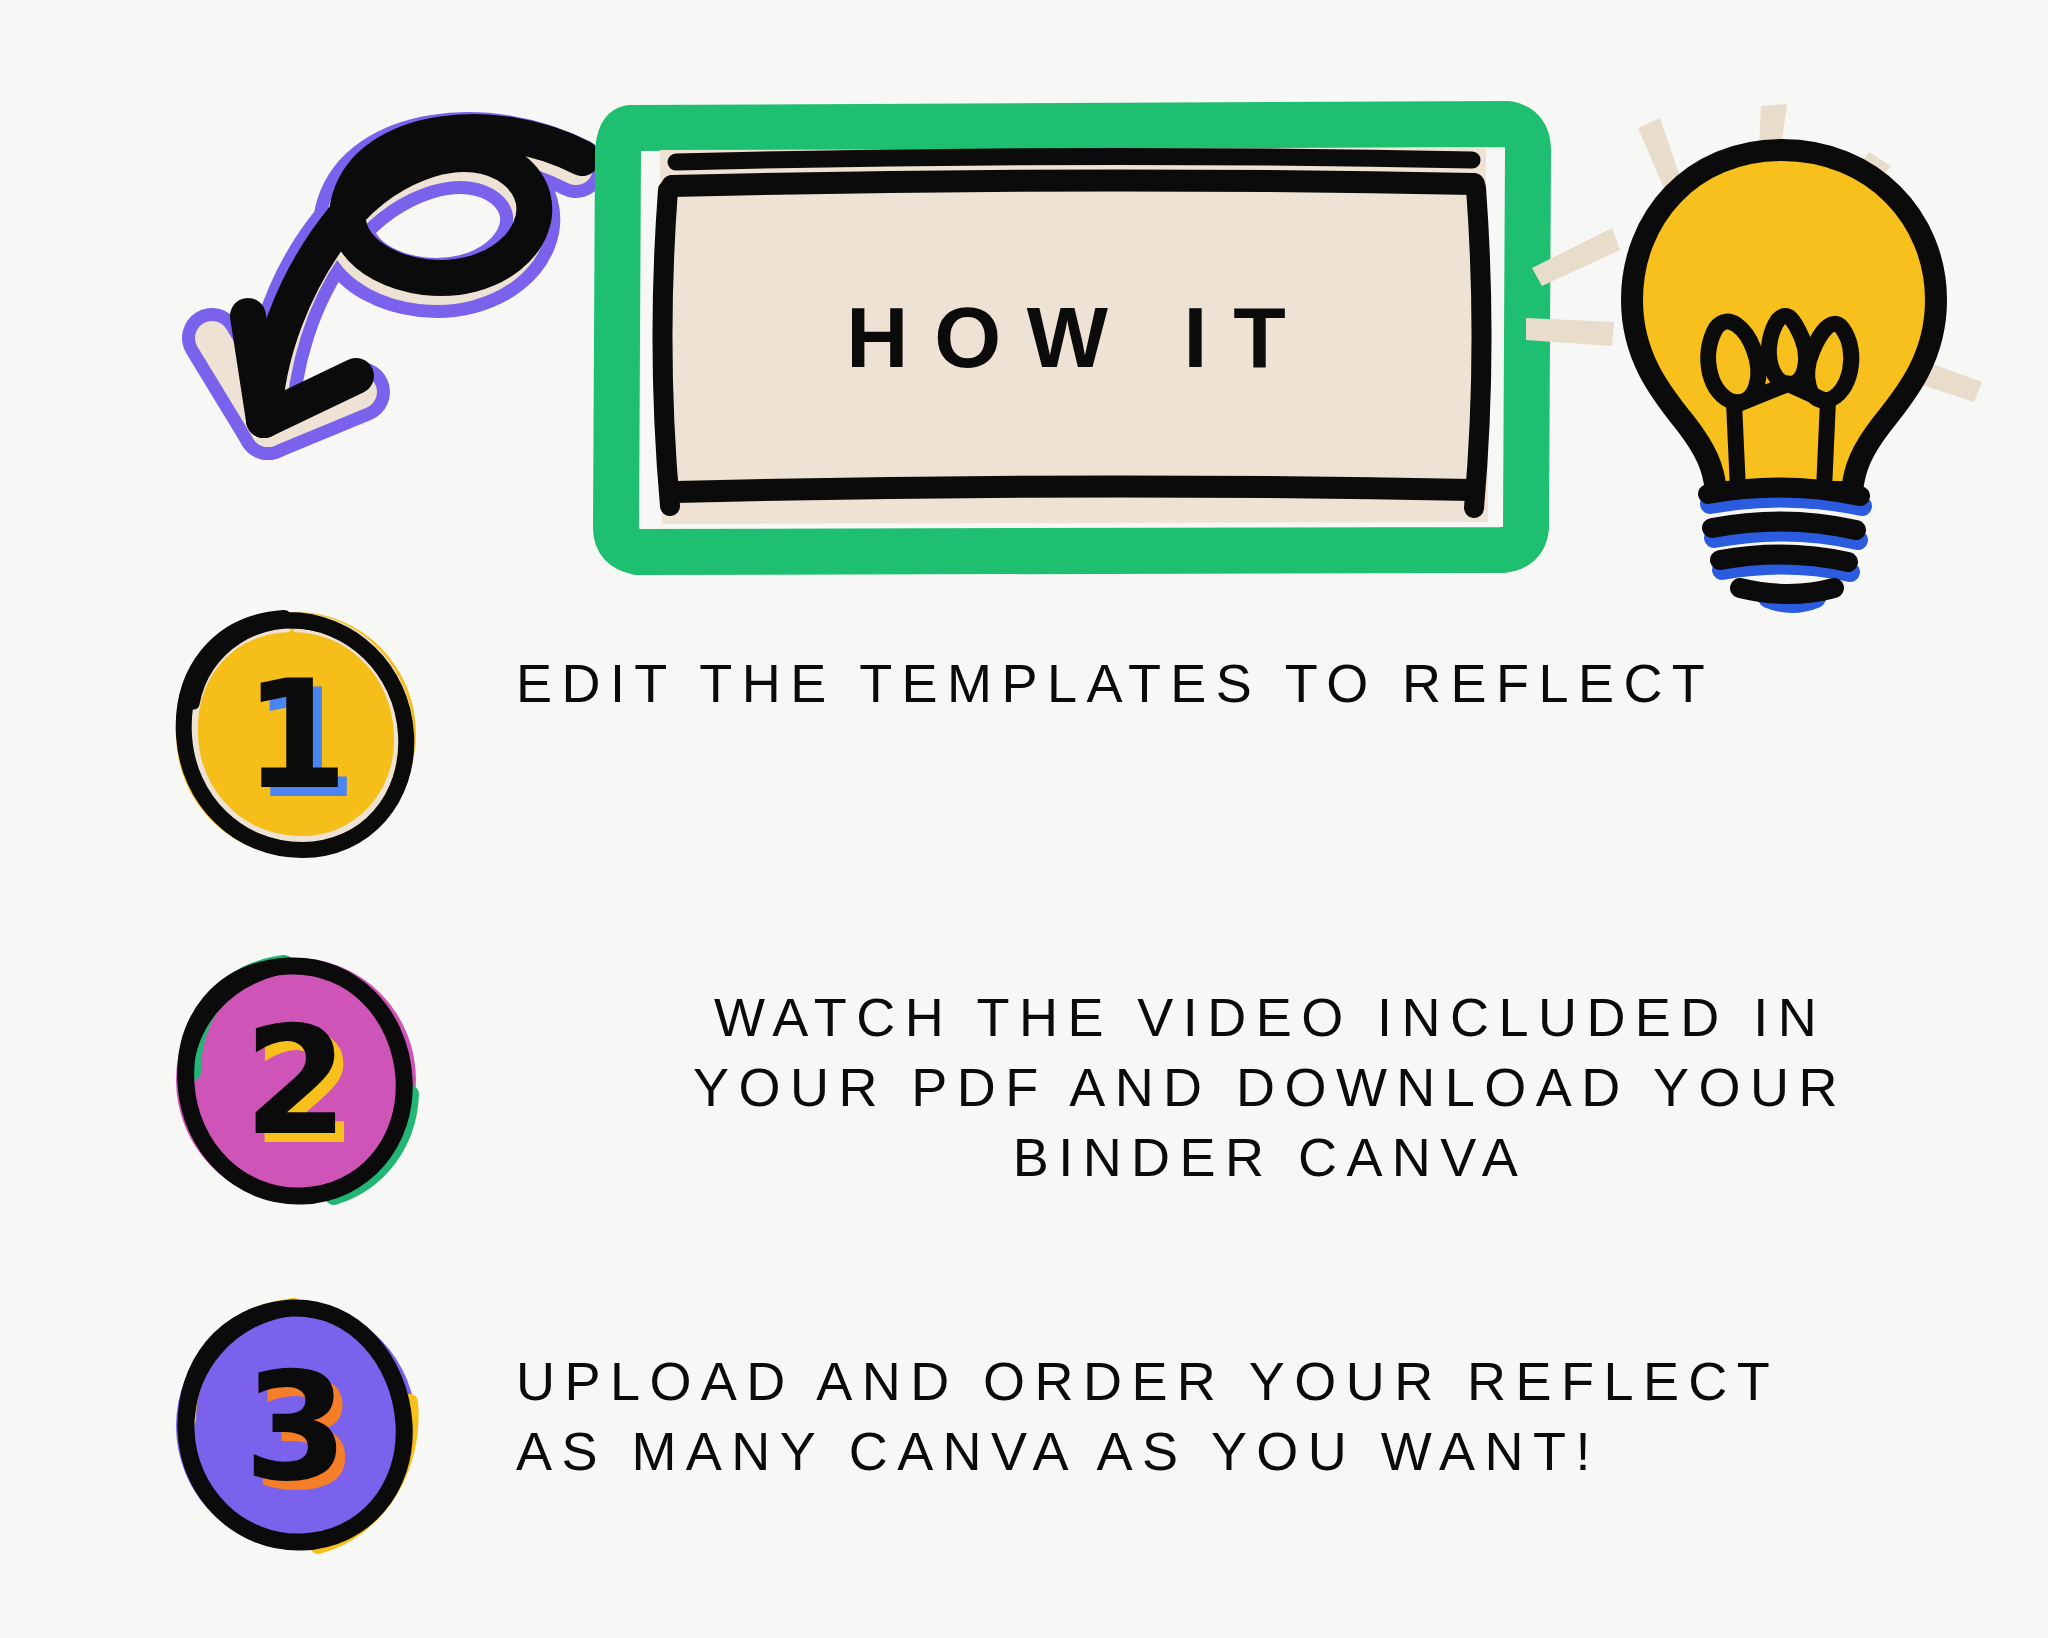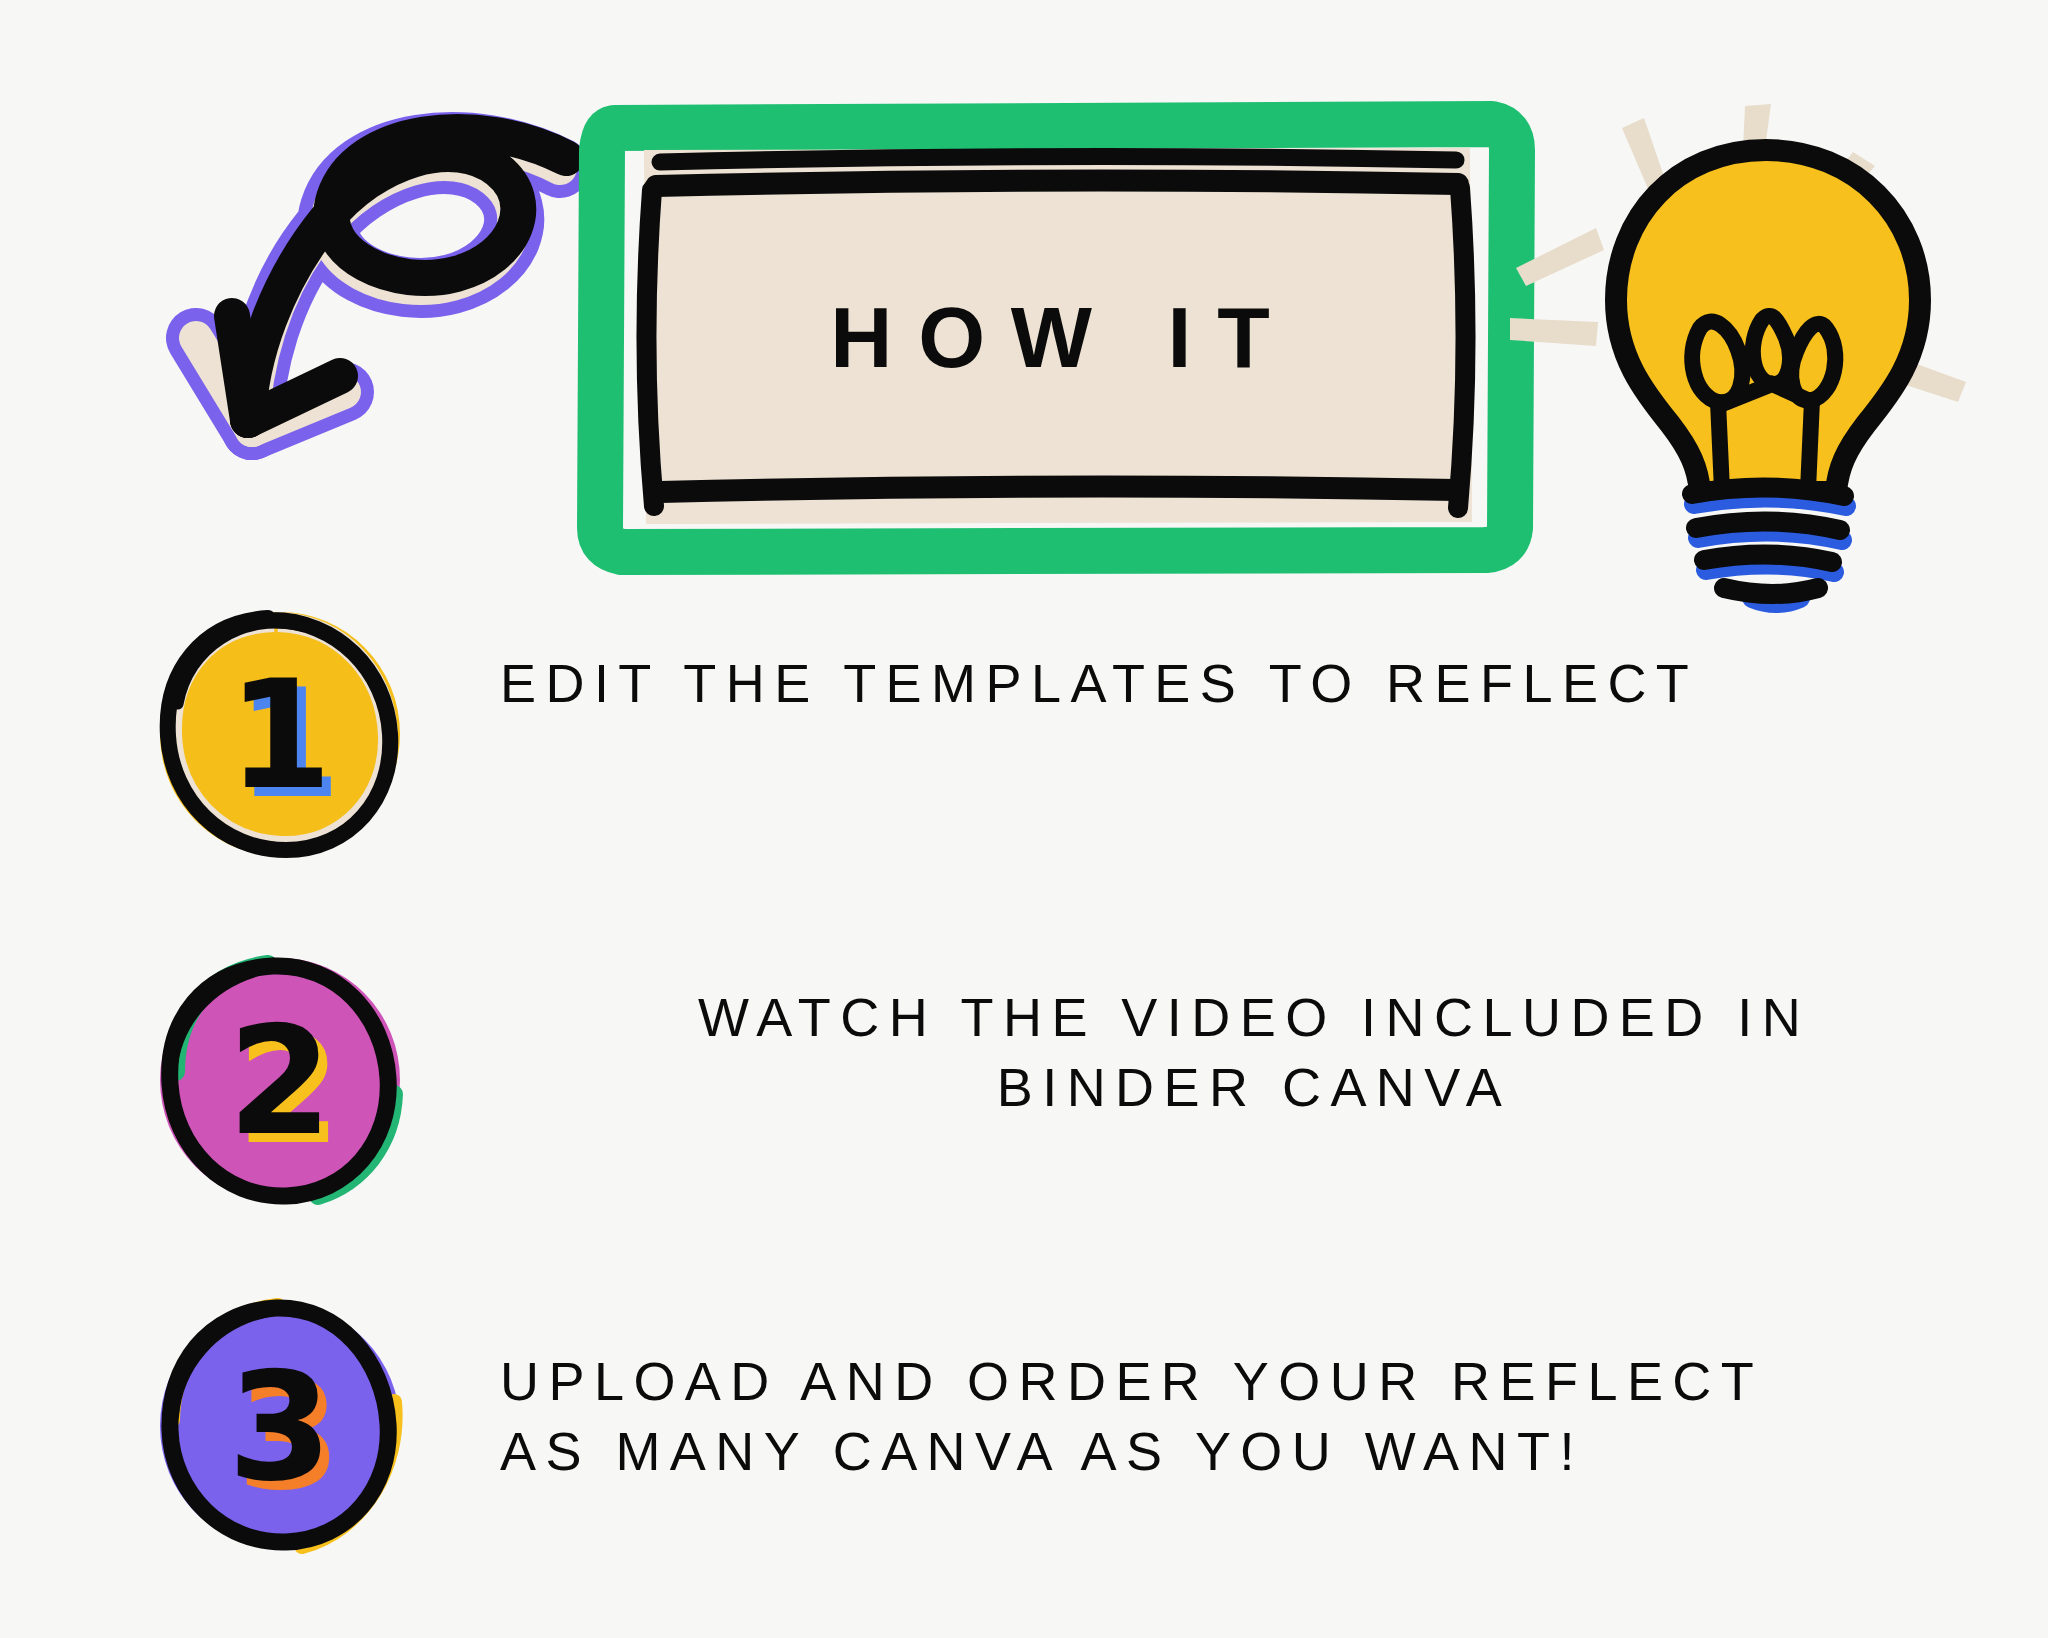--- a/index.html
+++ b/index.html
@@ -3,21 +3,21 @@
 <meta charset="utf-8">
 <style>
   html,body{margin:0;padding:0;}
   body{
     width:2048px;height:1638px;
     background:#F7F7F6;
     font-family:"Liberation Sans", sans-serif;
     overflow:hidden;
     position:relative;
   }
-  .stage{position:absolute;inset:0;}
+  .stage{position:absolute;inset:0;margin-left:16px;}
 
   
   .svg-layer{position:absolute;top:0;left:0;width:2048px;height:1638px;pointer-events:none;}
 
   
   .title-box{
     position:absolute;
     left:600px;top:118px;
     width:900px;height:440px;
   }
@@ -210,20 +210,21 @@
           <path d="M244 148 C242 198 212 236 168 250" fill="none" stroke="#22B573" stroke-width="18" stroke-linecap="round"></path>
           <path d="M122 20 C54 24 16 74 20 138 C24 202 74 252 136 250 C198 248 242 196 238 132
                    C234 68 186 18 124 20" fill="none" stroke="#0B0B0B" stroke-width="17" stroke-linecap="round"></path>
           <path d="M112 24 C58 38 26 78 22 126" fill="none" stroke="#0B0B0B" stroke-width="10" stroke-linecap="round"></path>
         </svg>
         <div class="num-shadow" style="color:#F7C01C">2</div>
         <div class="num">2</div>
       </div>
       <div class="step-text">
         <div class="step-line">WATCH THE VIDEO INCLUDED IN</div>
+        <div class="step-line">YOUR PDF AND DOWNLOAD YOUR</div>
         <div class="step-line">BINDER CANVA</div>
       </div>
     </div>
 
     <div class="step step-3">
       <div class="badge">
         <svg width="260" height="270" viewBox="0 0 260 270" xmlns="http://www.w3.org/2000/svg">
           <ellipse cx="130" cy="134" rx="120" ry="122" fill="#7B62EC"></ellipse>
           <path d="M128 14 C62 22 22 72 22 128" fill="none" stroke="#F7C01C" stroke-width="16" stroke-linecap="round"></path>
           <path d="M244 110 C250 176 212 238 152 254" fill="none" stroke="#F7C01C" stroke-width="16" stroke-linecap="round"></path>

